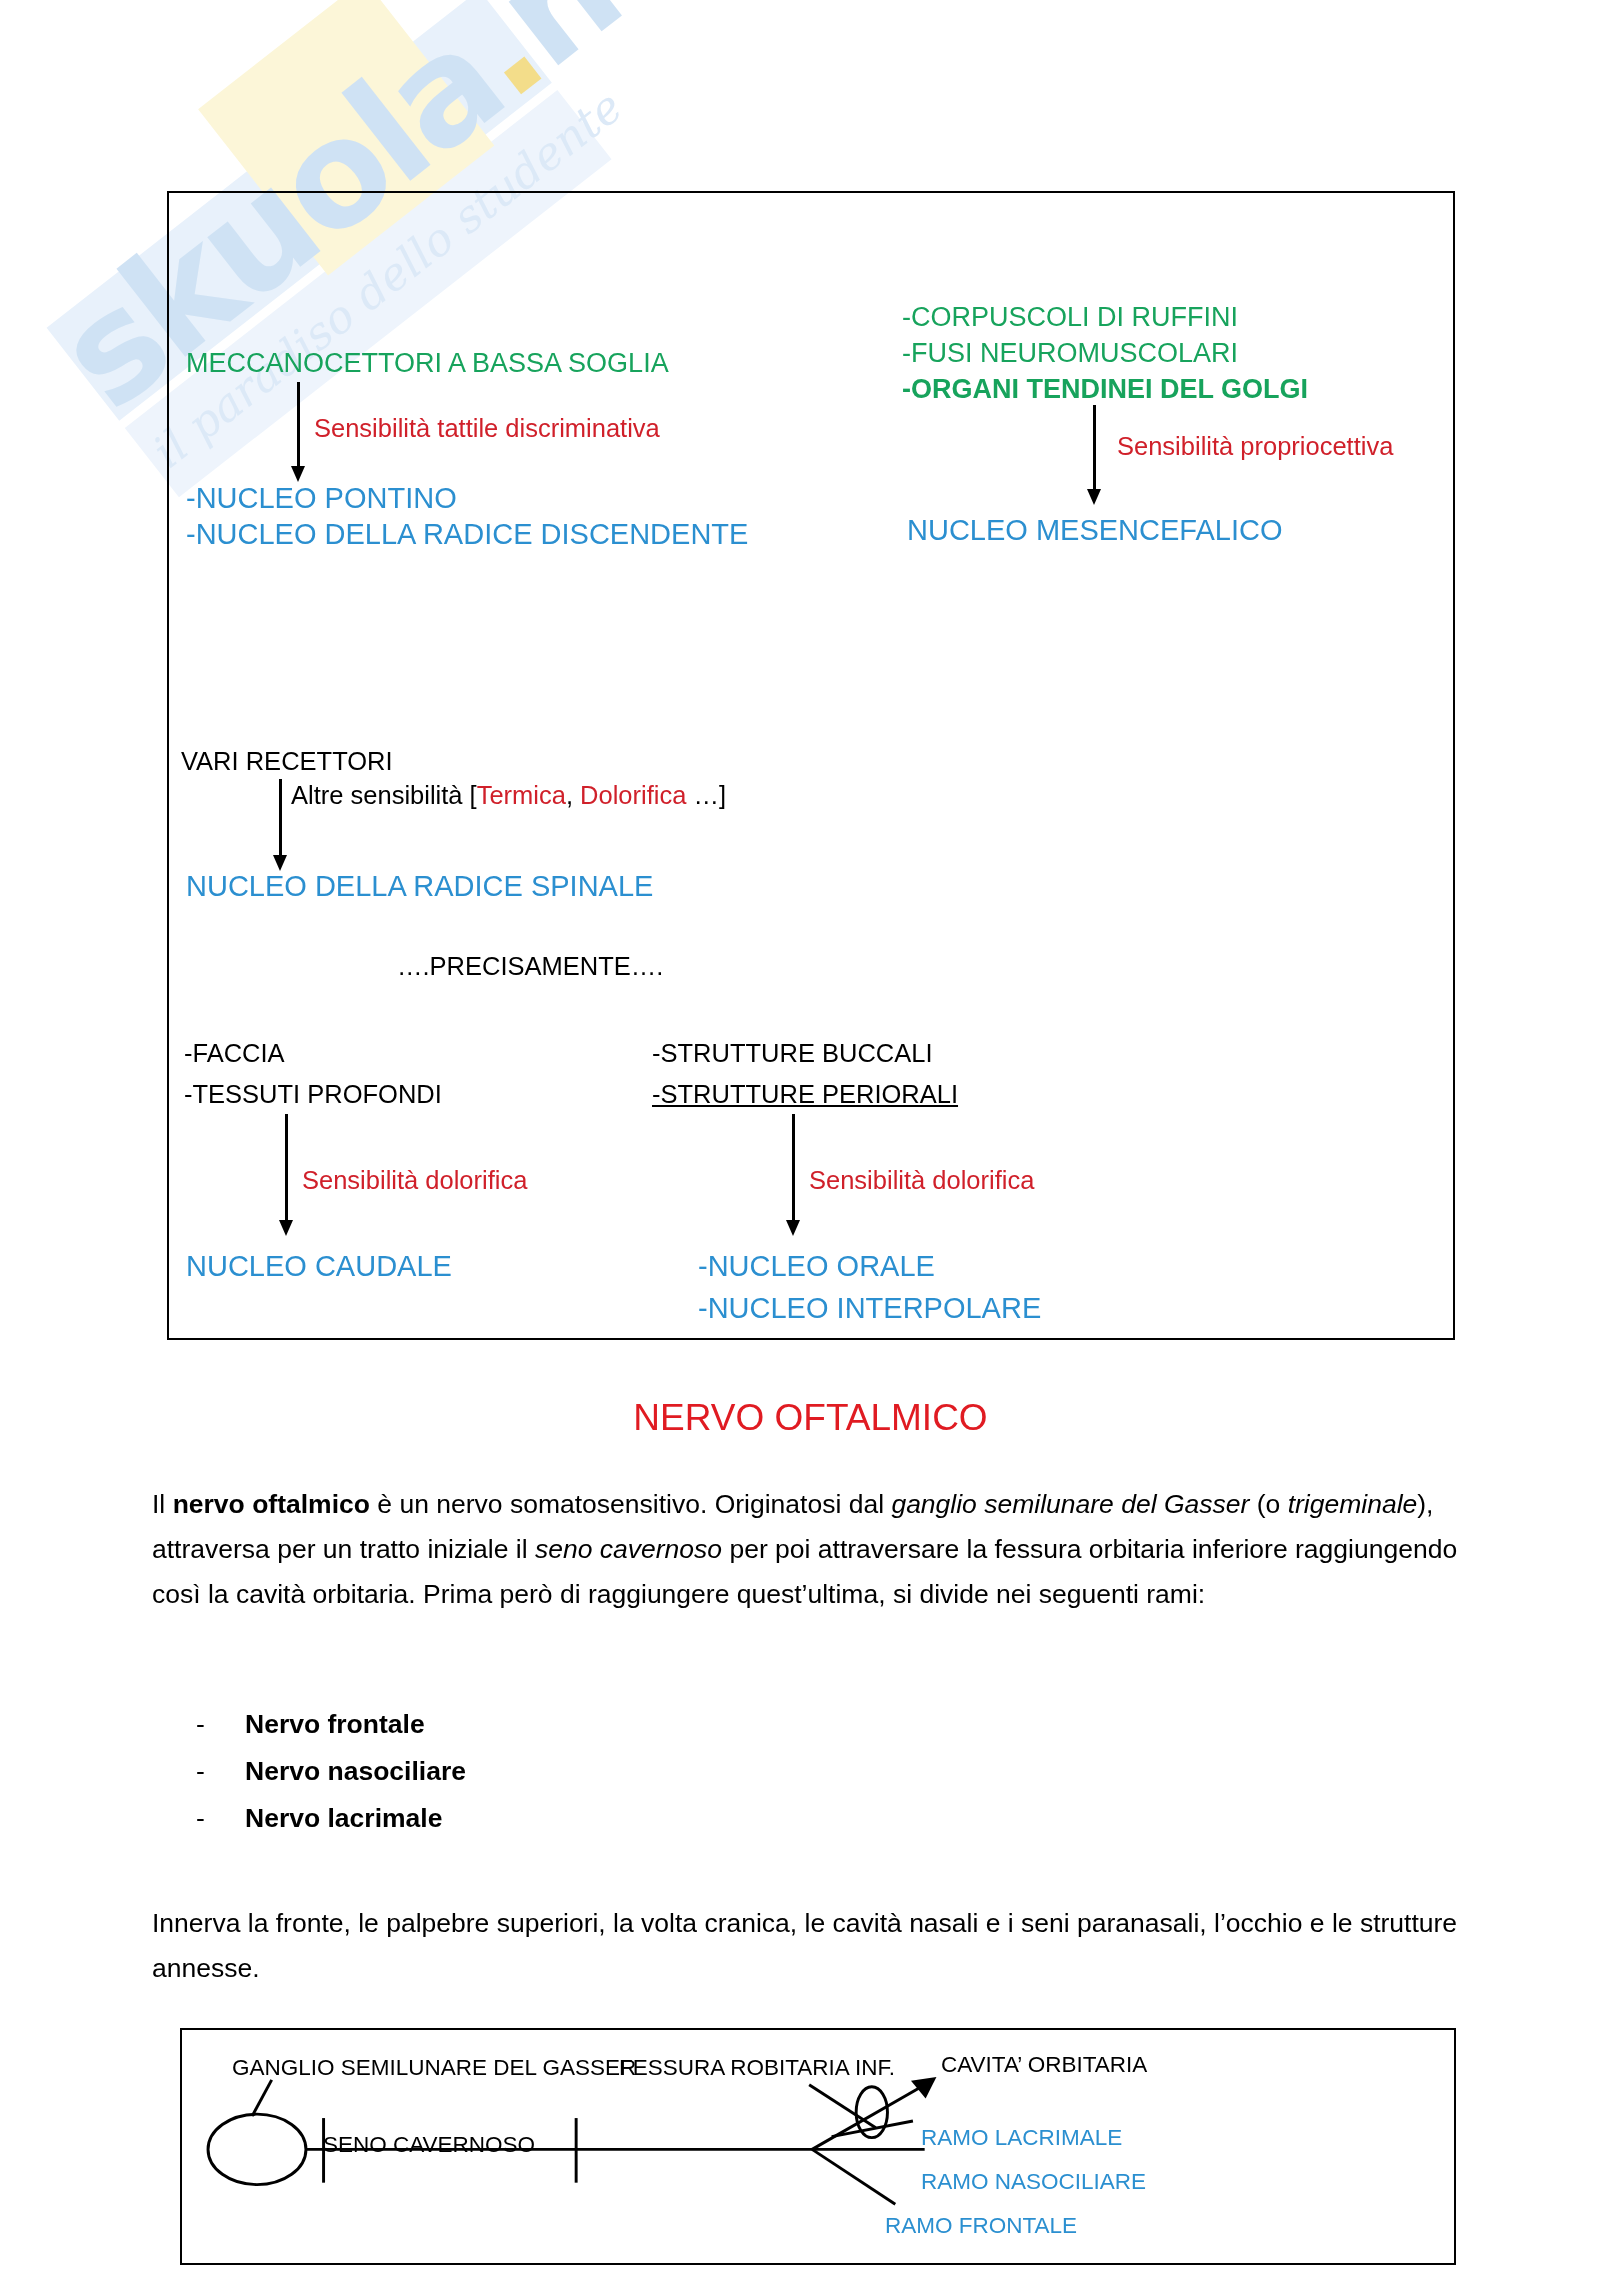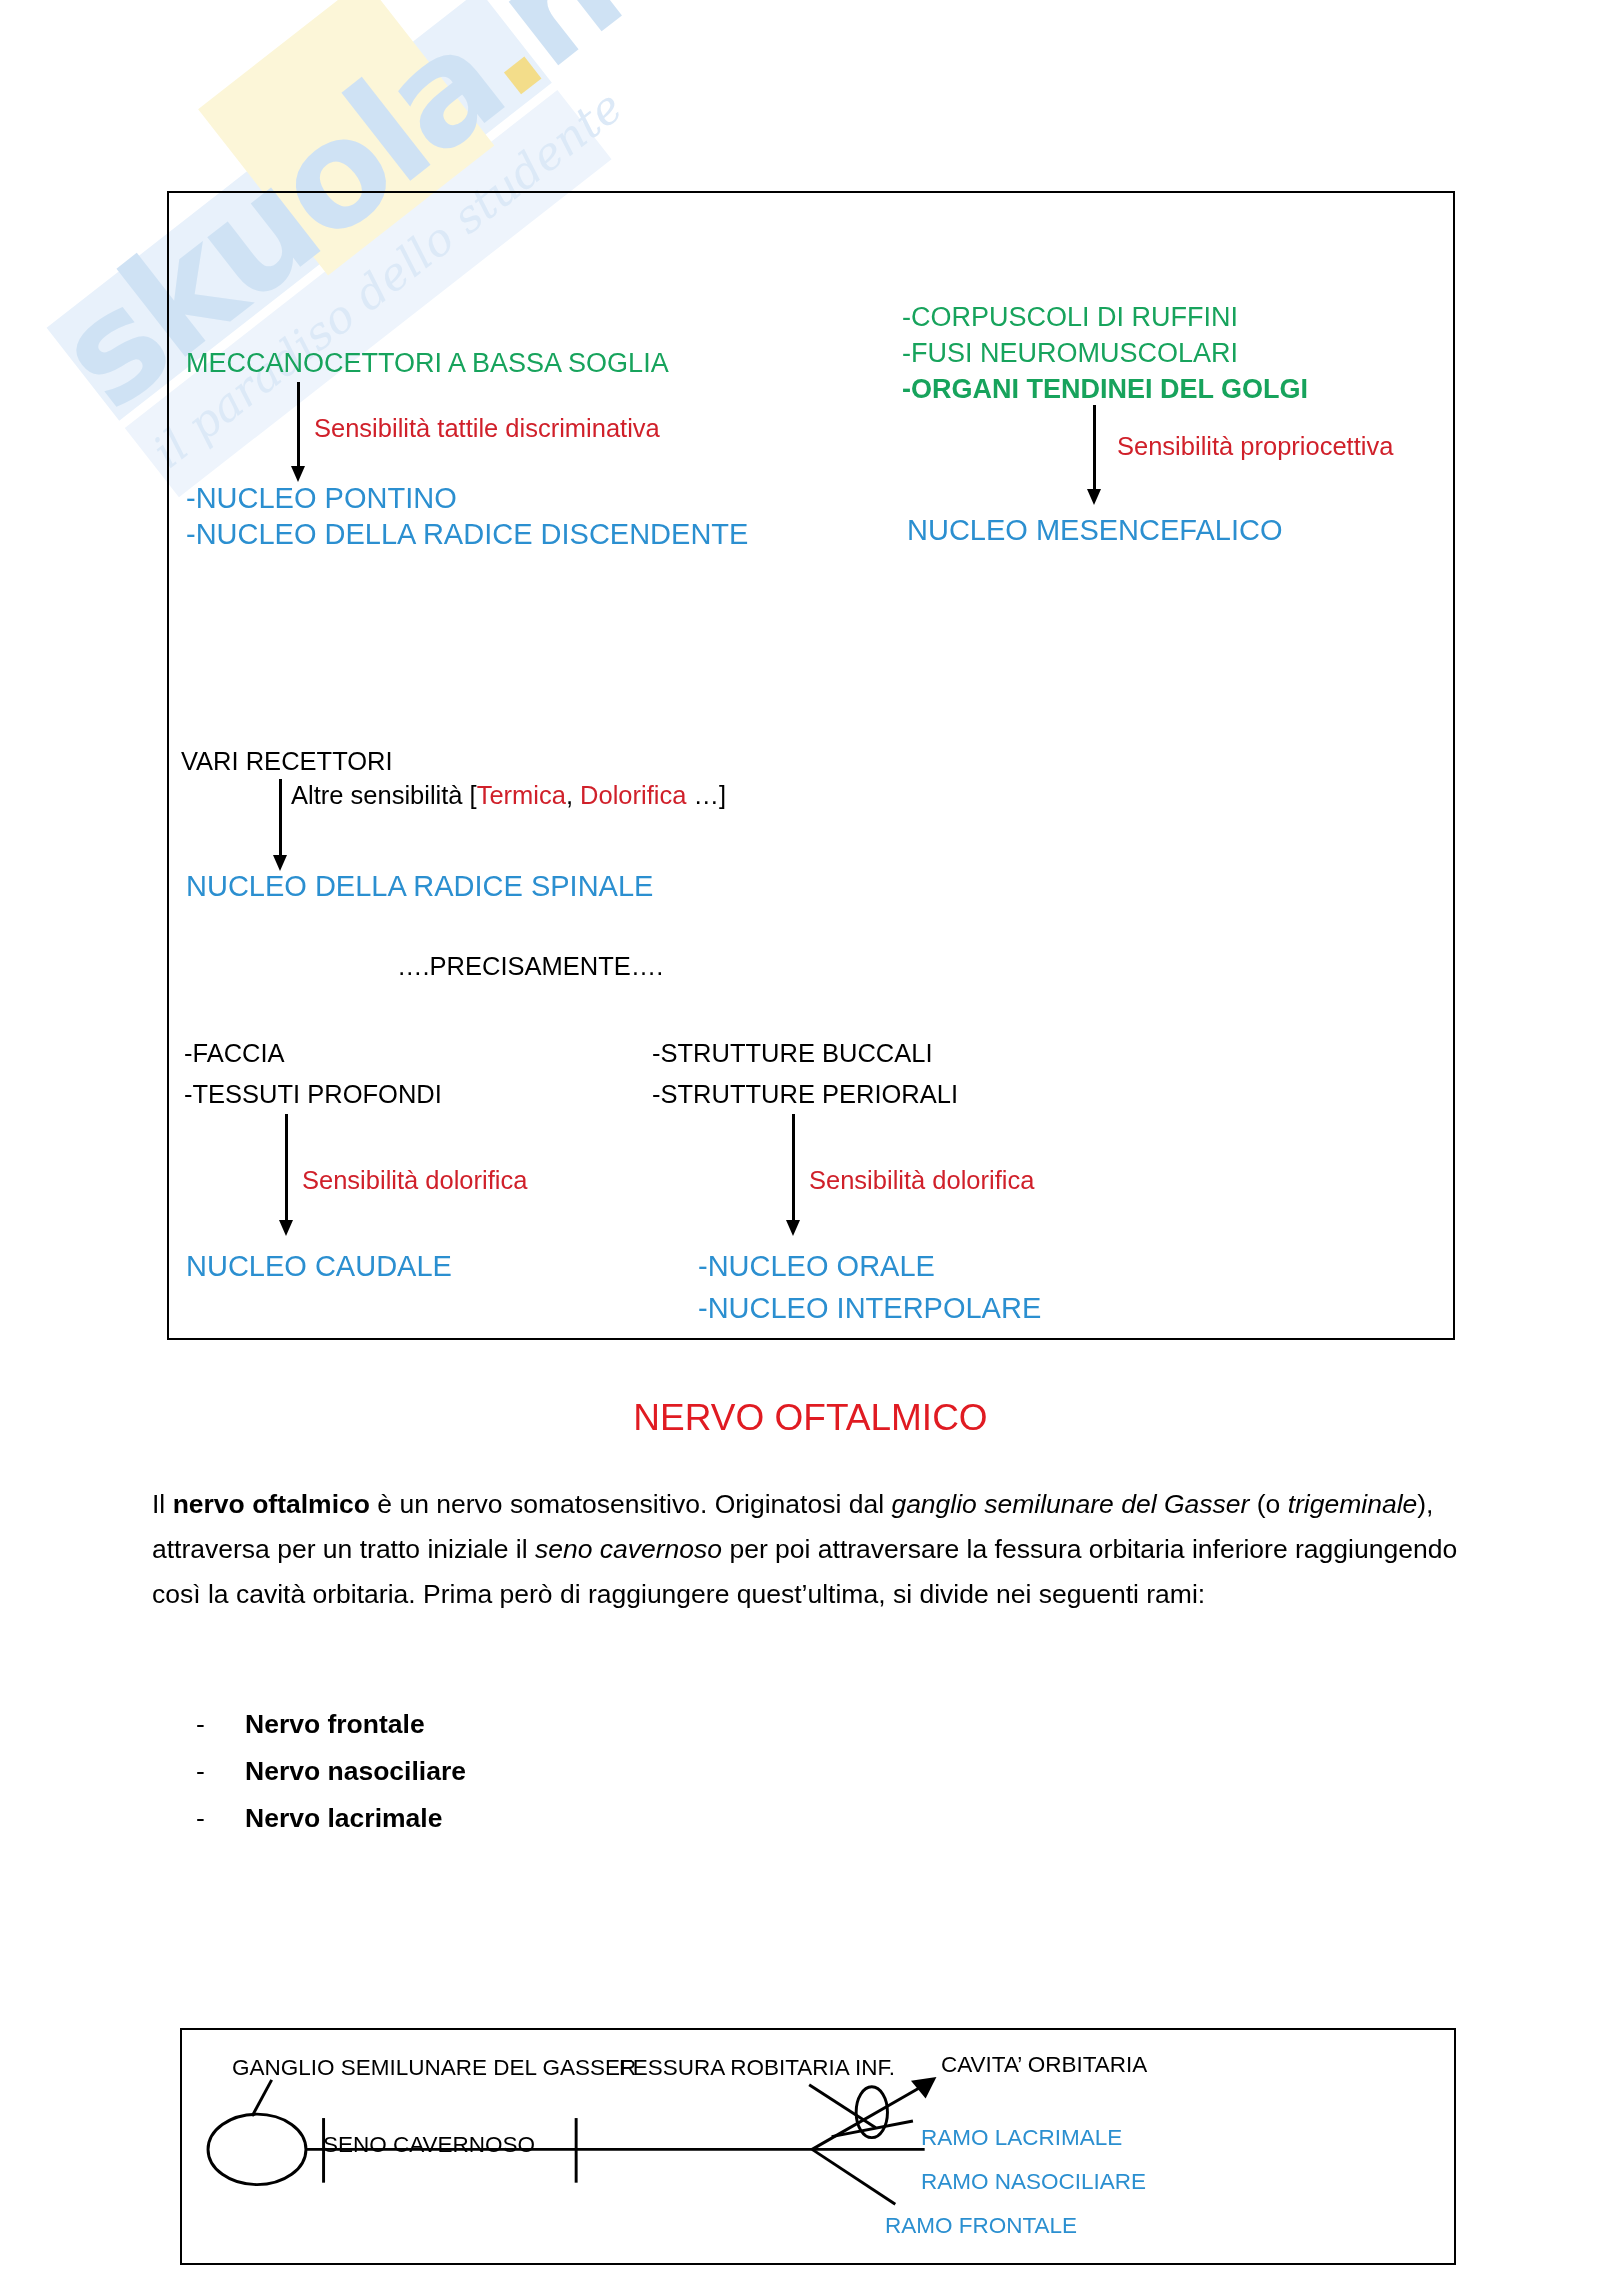--- a/index.html
+++ b/index.html
@@ -248,21 +248,21 @@
   <div class="arrow" style="left:285px; top:1114px;">
     <div class="shaft" style="height:110px;"></div>
     <div class="head" style="top:106px;"></div>
   </div>
 
   <div class="t f-red" style="left:302px; top:1166px;">Sensibilità dolorifica</div>
 
   <div class="t f-blue" style="left:186px; top:1250px;">NUCLEO CAUDALE</div>
 
   <div class="t f-black" style="left:652px; top:1039px;">-STRUTTURE BUCCALI</div>
-  <div class="t f-black" style="left:652px; top:1080px;">-STRUTTURE PERIORALI</div>
+  <div class="t f-black" style="left:652px; top:1080px;text-decoration:underline;">-STRUTTURE PERIORALI</div>
 
   <div class="arrow" style="left:792px; top:1114px;">
     <div class="shaft" style="height:110px;"></div>
     <div class="head" style="top:106px;"></div>
   </div>
 
   <div class="t f-red" style="left:809px; top:1166px;">Sensibilità dolorifica</div>
 
   <div class="t f-blue" style="left:698px; top:1250px;">-NUCLEO ORALE</div>
   <div class="t f-blue" style="left:698px; top:1292px;">-NUCLEO INTERPOLARE</div>
@@ -270,20 +270,21 @@
   <div id="nervo-title">NERVO OFTALMICO</div>
 
   <div class="para" id="para1"><span>Il </span><b>nervo oftalmico</b><span> è un nervo somatosensitivo. Originatosi dal </span><i>ganglio semilunare del Gasser</i><span> (o </span><i>trigeminale</i><span>), attraversa per un tratto iniziale il </span><i>seno cavernoso</i><span> per poi attraversare la fessura orbitaria inferiore raggiungendo così la cavità orbitaria. Prima però di raggiungere quest’ultima, si divide nei seguenti rami:</span></div>
 
   <div class="bullets">
     <span class="row"><span class="dash">-</span><span class="name">Nervo frontale</span></span>
     <span class="row"><span class="dash">-</span><span class="name">Nervo nasociliare</span></span>
     <span class="row"><span class="dash">-</span><span class="name">Nervo lacrimale</span></span>
   </div>
 
+  <div class="para" id="para2">Innerva la fronte, le palpebre superiori, la volta cranica, le cavità nasali e i seni paranasali, l’occhio e le strutture annesse.</div>
 
   <div class="box" id="box-bot"></div>
 
   <svg id="schematic" viewBox="0 0 1298 238">
 
     <ellipse cx="78" cy="124" rx="50" ry="36" fill="none" stroke="#000" stroke-width="3"></ellipse>
 
     <line x1="93" y1="53" x2="73" y2="90" stroke="#000" stroke-width="3"></line>
 
     <line x1="128" y1="124" x2="645" y2="124" stroke="#000" stroke-width="3"></line>

